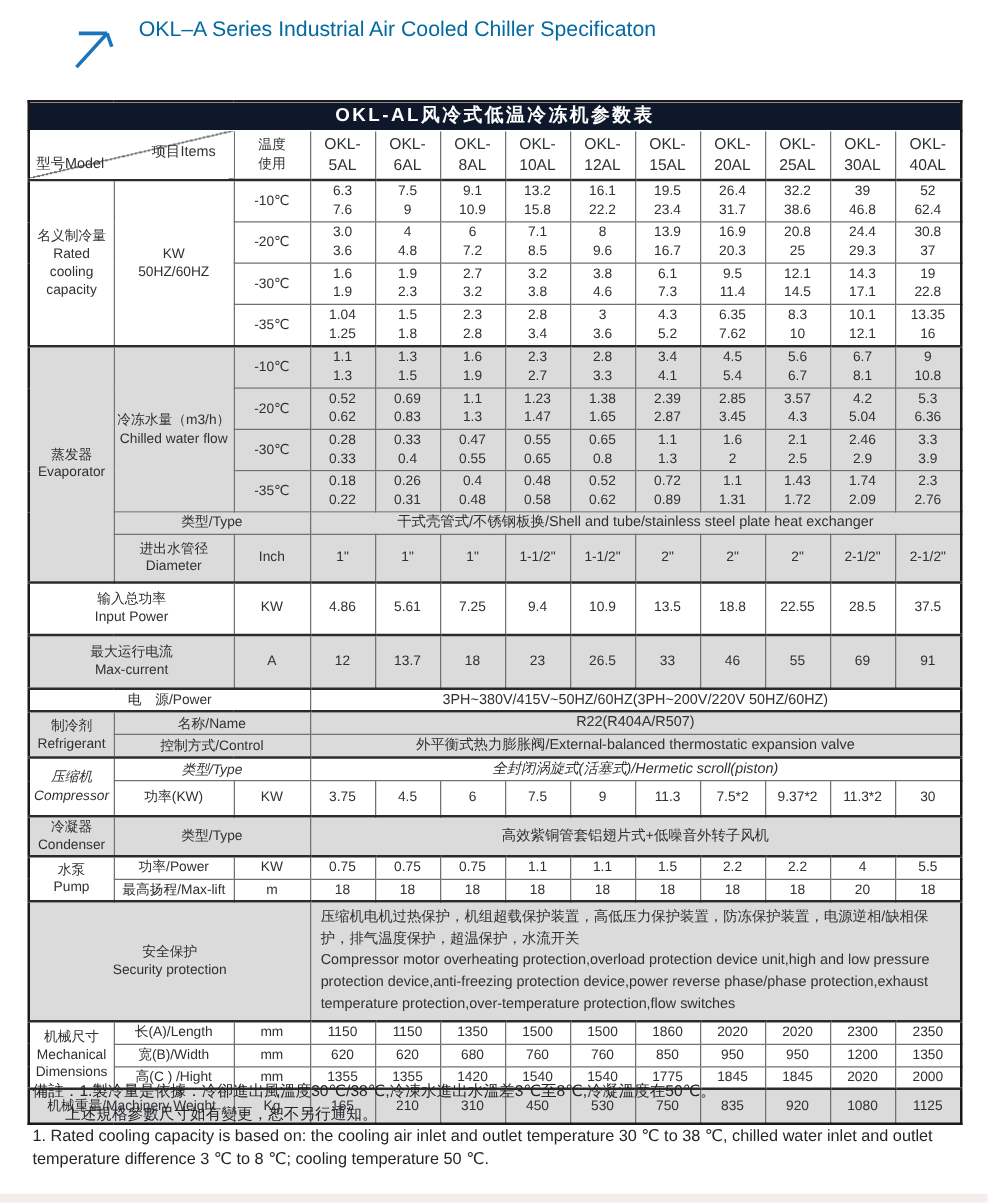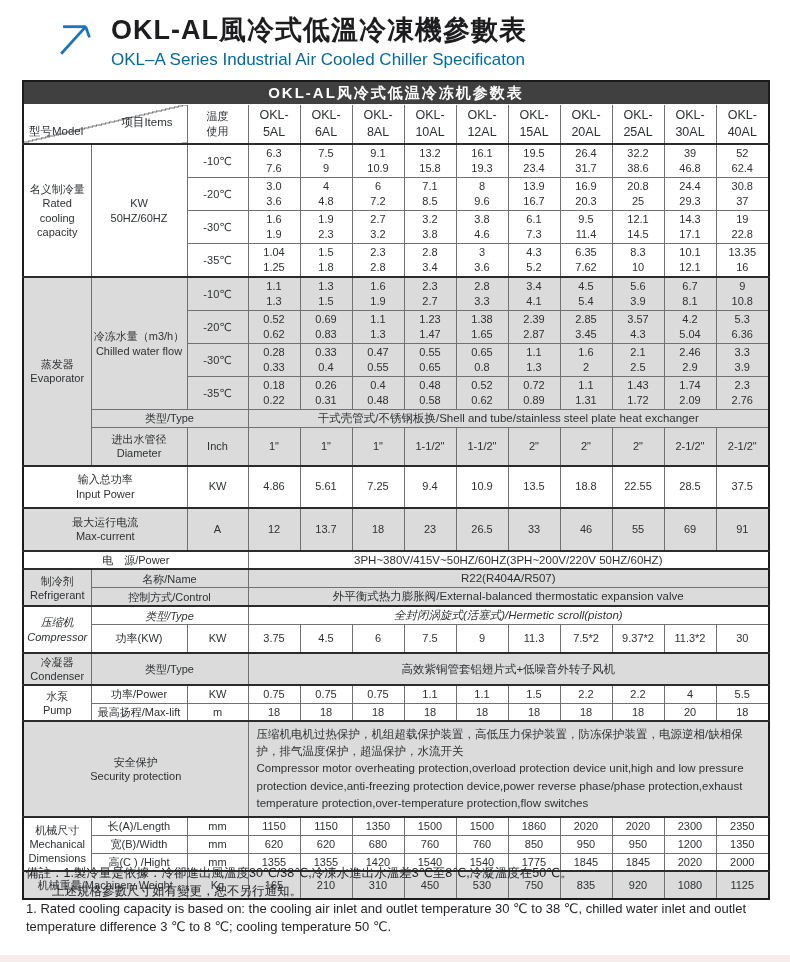--- a/index.html
+++ b/index.html
@@ -18,21 +18,21 @@
     border-collapse:collapse;table-layout:fixed;
     border:2px solid #1a1a1a;
   }
   table.spec td{
     border:1px solid #6f7175;text-align:center;vertical-align:middle;
     font-size:11px;line-height:1.3;white-space:pre-line;padding:1px 2px;
     background:#ffffff;color:#2e3133;overflow:hidden;
   }
   table.spec tr.g td{background:#dbdbdb;}
   table.spec td.banner{
-    background:#404040;color:#ffffff;font-size:15px;font-weight:bold;
+    background:#0f172a;color:#ffffff;font-size:15px;font-weight:bold;
     letter-spacing:2px;border-bottom:1px solid #ffffff;
   }
   table.spec td.model-head{font-size:12.5px;line-height:1.35;}
   table.spec td.num2{line-height:15px;font-size:11px;}
   table.spec td.left{text-align:left;padding:4px 8px 4px 8px;font-size:11.5px;line-height:1.5;}
   table.spec td.wide{font-size:11.5px;}
   table.spec tr.sec td{border-top:2px solid #2b2b2b;}
   table.spec td.diag{
     position:relative;padding:0;
     background-image:linear-gradient(to bottom right,
@@ -50,21 +50,20 @@
 </head>
 <body>
 
 <div class="header">
   <svg class="arrow-icon" viewBox="0 0 70 70" fill="none">
     <path d="M16 17 H52" stroke="#1b75bc" stroke-width="4.5"></path>
     <path d="M52 17 L58 34" stroke="#1b75bc" stroke-width="4.5"></path>
     <path d="M52.5 16.5 L13 60" stroke="#1b75bc" stroke-width="4.5"></path>
   </svg>
   <div class="titles">
-    <div class="title-zh">OKL-AL風冷式低溫冷凍機參數表</div>
     <div class="title-en">OKL–A Series Industrial Air Cooled Chiller Specificaton</div>
   </div>
 </div>
 
 <table class="spec">
   <colgroup>
     <col style="width:68px">
       <col style="width:96px">
       <col style="width:61px">
     <col style="width:52px">
@@ -117,21 +116,21 @@
         <td>-10℃</td>
         <td class="num2">6.3
 7.6</td>
         <td class="num2">7.5
 9</td>
         <td class="num2">9.1
 10.9</td>
         <td class="num2">13.2
 15.8</td>
         <td class="num2">16.1
-19.3</td>
+22.2</td>
         <td class="num2">19.5
 23.4</td>
         <td class="num2">26.4
 31.7</td>
         <td class="num2">32.2
 38.6</td>
         <td class="num2">39
 46.8</td>
         <td class="num2">52
 62.4</td>
@@ -219,21 +218,21 @@
 1.9</td>
         <td class="num2">2.3
 2.7</td>
         <td class="num2">2.8
 3.3</td>
         <td class="num2">3.4
 4.1</td>
         <td class="num2">4.5
 5.4</td>
         <td class="num2">5.6
-3.9</td>
+6.7</td>
         <td class="num2">6.7
 8.1</td>
         <td class="num2">9
 10.8</td>
       </tr>
       <tr class="g" style="height: 32px;">
         <td>-20℃</td>
         <td class="num2">0.52
 0.62</td>
         <td class="num2">0.69

